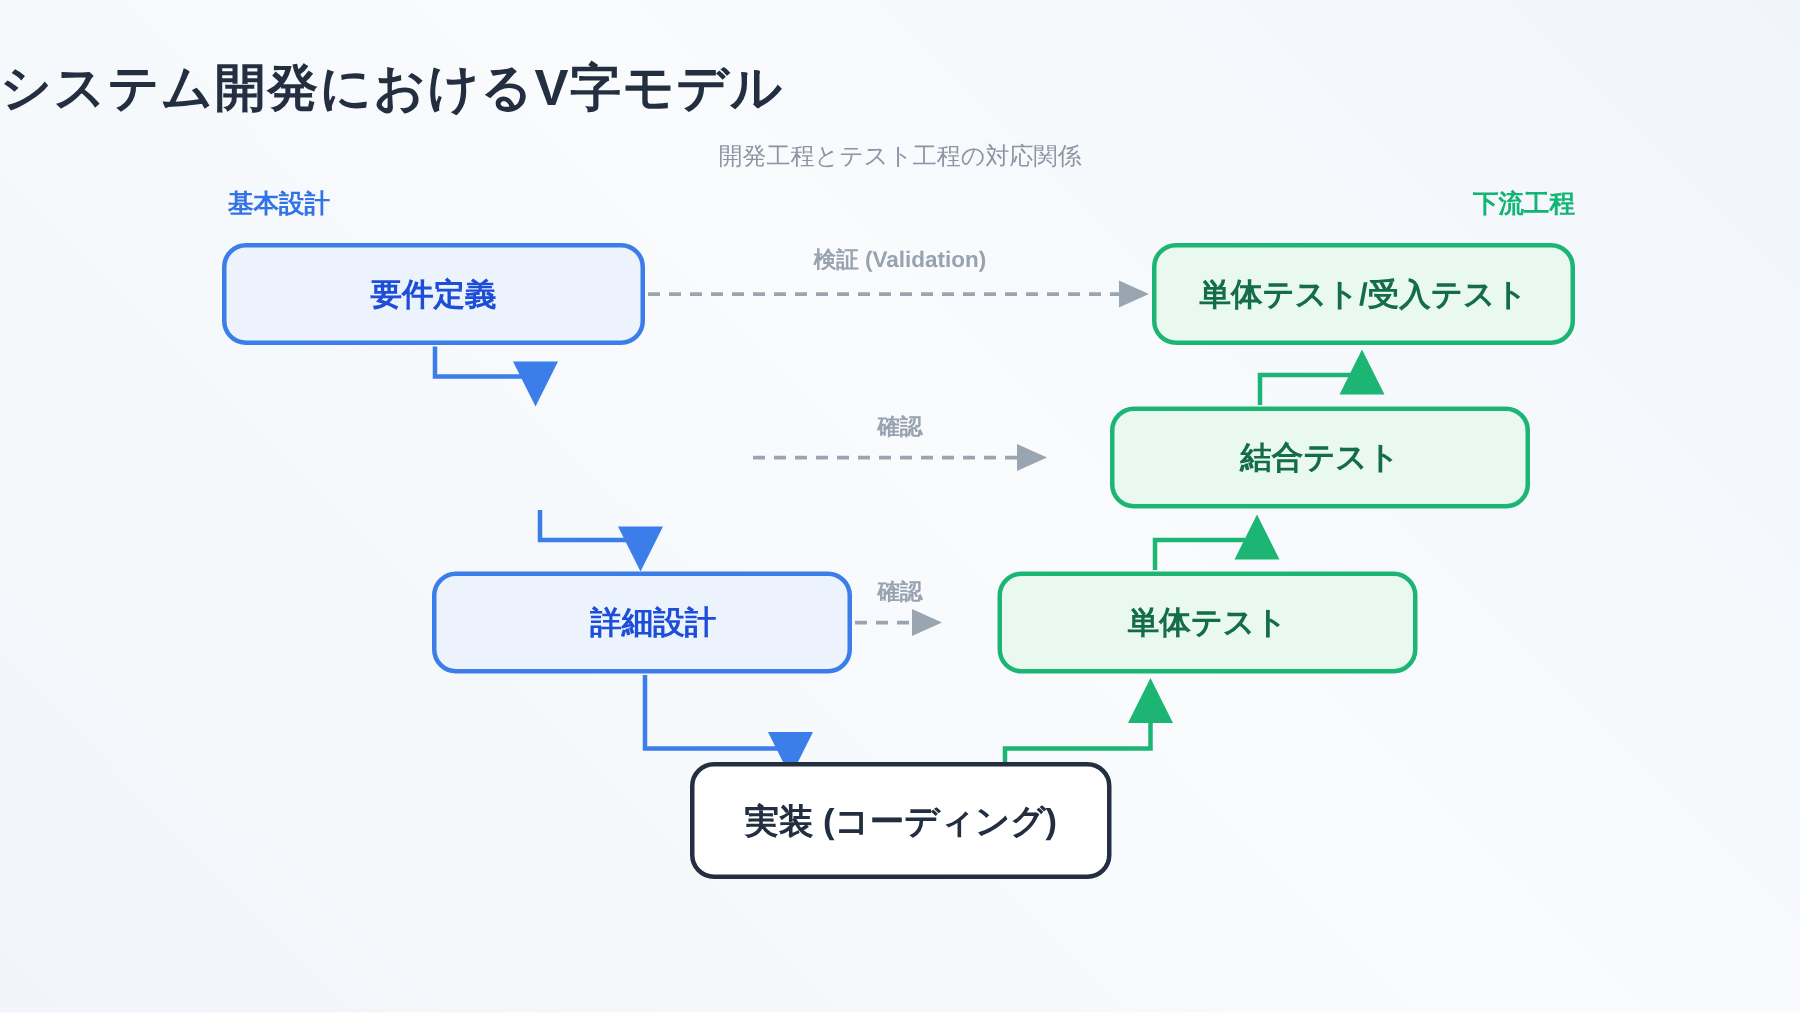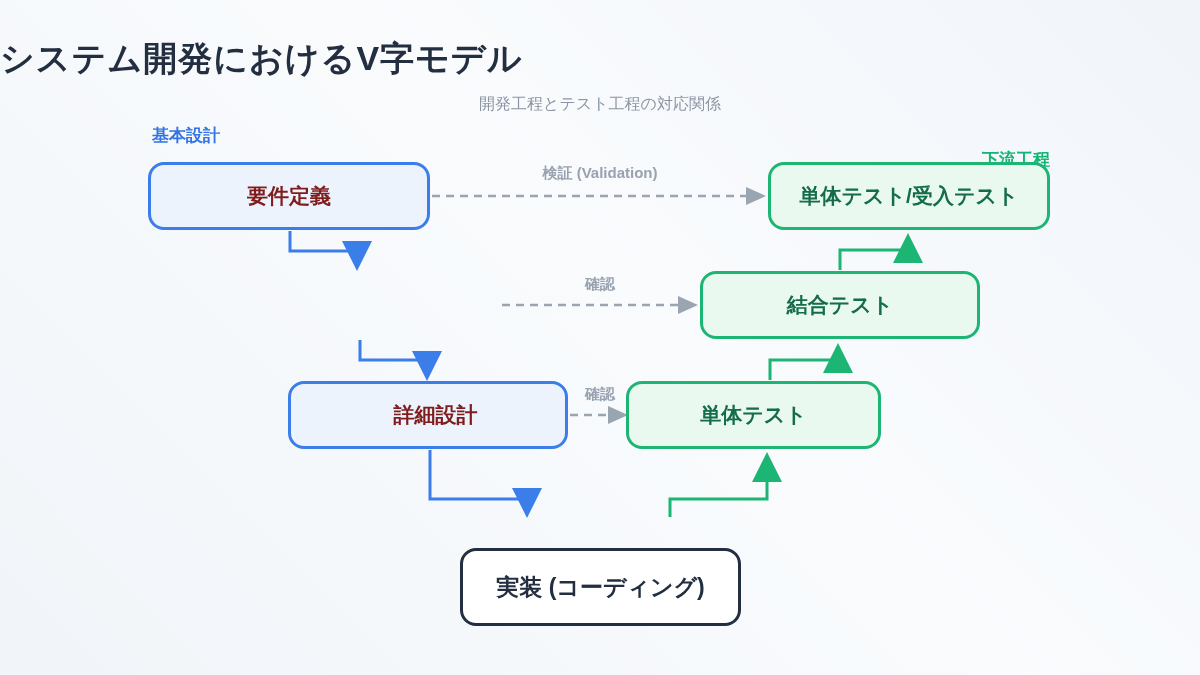--- a/index.html
+++ b/index.html
@@ -14,27 +14,27 @@
   .title{
     position:absolute;top:36px;left:0;width:1040px;text-align:left;
     font-size:34px;font-weight:900;color:#232f40;letter-spacing:1px;margin:0;
   }
   .subtitle{
     position:absolute;top:94px;left:0;width:1200px;text-align:center;
     font-size:16px;font-weight:400;color:#8b95a3;
   }
   .lane-label{position:absolute;top:124px;font-size:17px;font-weight:bold;}
   .lane-label.up{left:152px;color:#3274e6;}
-  .lane-label.down{right:150px;color:#12b573;text-align:right;margin-top:24px;}
+  .lane-label.down{right:150px;color:#12b573;text-align:right;}
   .node{
     position:absolute;display:flex;align-items:center;justify-content:center;
     border-radius:16px;box-sizing:border-box;
     font-weight:bold;font-size:21px;text-align:center;
   }
-  .node.dev{border:3px solid #3b7de9;background:#edf3fd;color:#7f1d1d;}
+  .node.dev{border:3px solid #3b7de9;background:#edf3fd;color:#1d4ed8;}
   .node.test{border:3px solid #1db573;background:#e9f9f0;color:#146c49;}
   .node.impl{border:3px solid #232f40;background:#ffffff;color:#232f40;font-size:23px;}
   .edge-label{
     position:absolute;transform:translateX(-50%);
     font-size:15px;font-weight:bold;color:#98a2b0;white-space:nowrap;text-align:right;
   }
   svg.connectors{position:absolute;left:0;top:0;pointer-events:none;}
 </style>
 </head>
 <body>
@@ -79,23 +79,23 @@
     <g fill="#9aa5b2">
       <polygon points="746,187 746,205 766,196"></polygon>
       <polygon points="678,296 678,314 698,305"></polygon>
       <polygon points="608,406 608,424 628,415"></polygon>
     </g>
   </svg>
 
   <div class="node dev" style="left:148px;top:162px;width:282px;height:68px;">要件定義</div>
   <div class="node dev" style="left:288px;top:381px;width:280px;height:68px;padding-left:15px;">詳細設計</div>
 
-  <div class="node impl" style="left:460px;top:548px;width:281px;height:78px;">実装 (コーディング)</div>
+  <div class="node impl" style="left:460px;top:508px;width:281px;height:78px;">実装 (コーディング)</div>
 
   <div class="node test" style="left:768px;top:162px;width:282px;height:68px;">単体テスト/受入テスト</div>
-  <div class="node test" style="left:700px;top:271px;width:280px;height:68px;">結合テスト</div>
-  <div class="node test" style="left:626px;top:381px;width:255px;height:68px;">単体テスト</div>
+  <div class="node test" style="left:740px;top:271px;width:280px;height:68px;">結合テスト</div>
+  <div class="node test" style="left:665px;top:381px;width:280px;height:68px;">単体テスト</div>
 
   <div class="edge-label" style="left:600px;top:164px;">検証 (Validation)</div>
   <div class="edge-label" style="left:600px;top:275px;">確認</div>
   <div class="edge-label" style="left:600px;top:385px;">確認</div>
 
 </div>
 
 </body></html>

